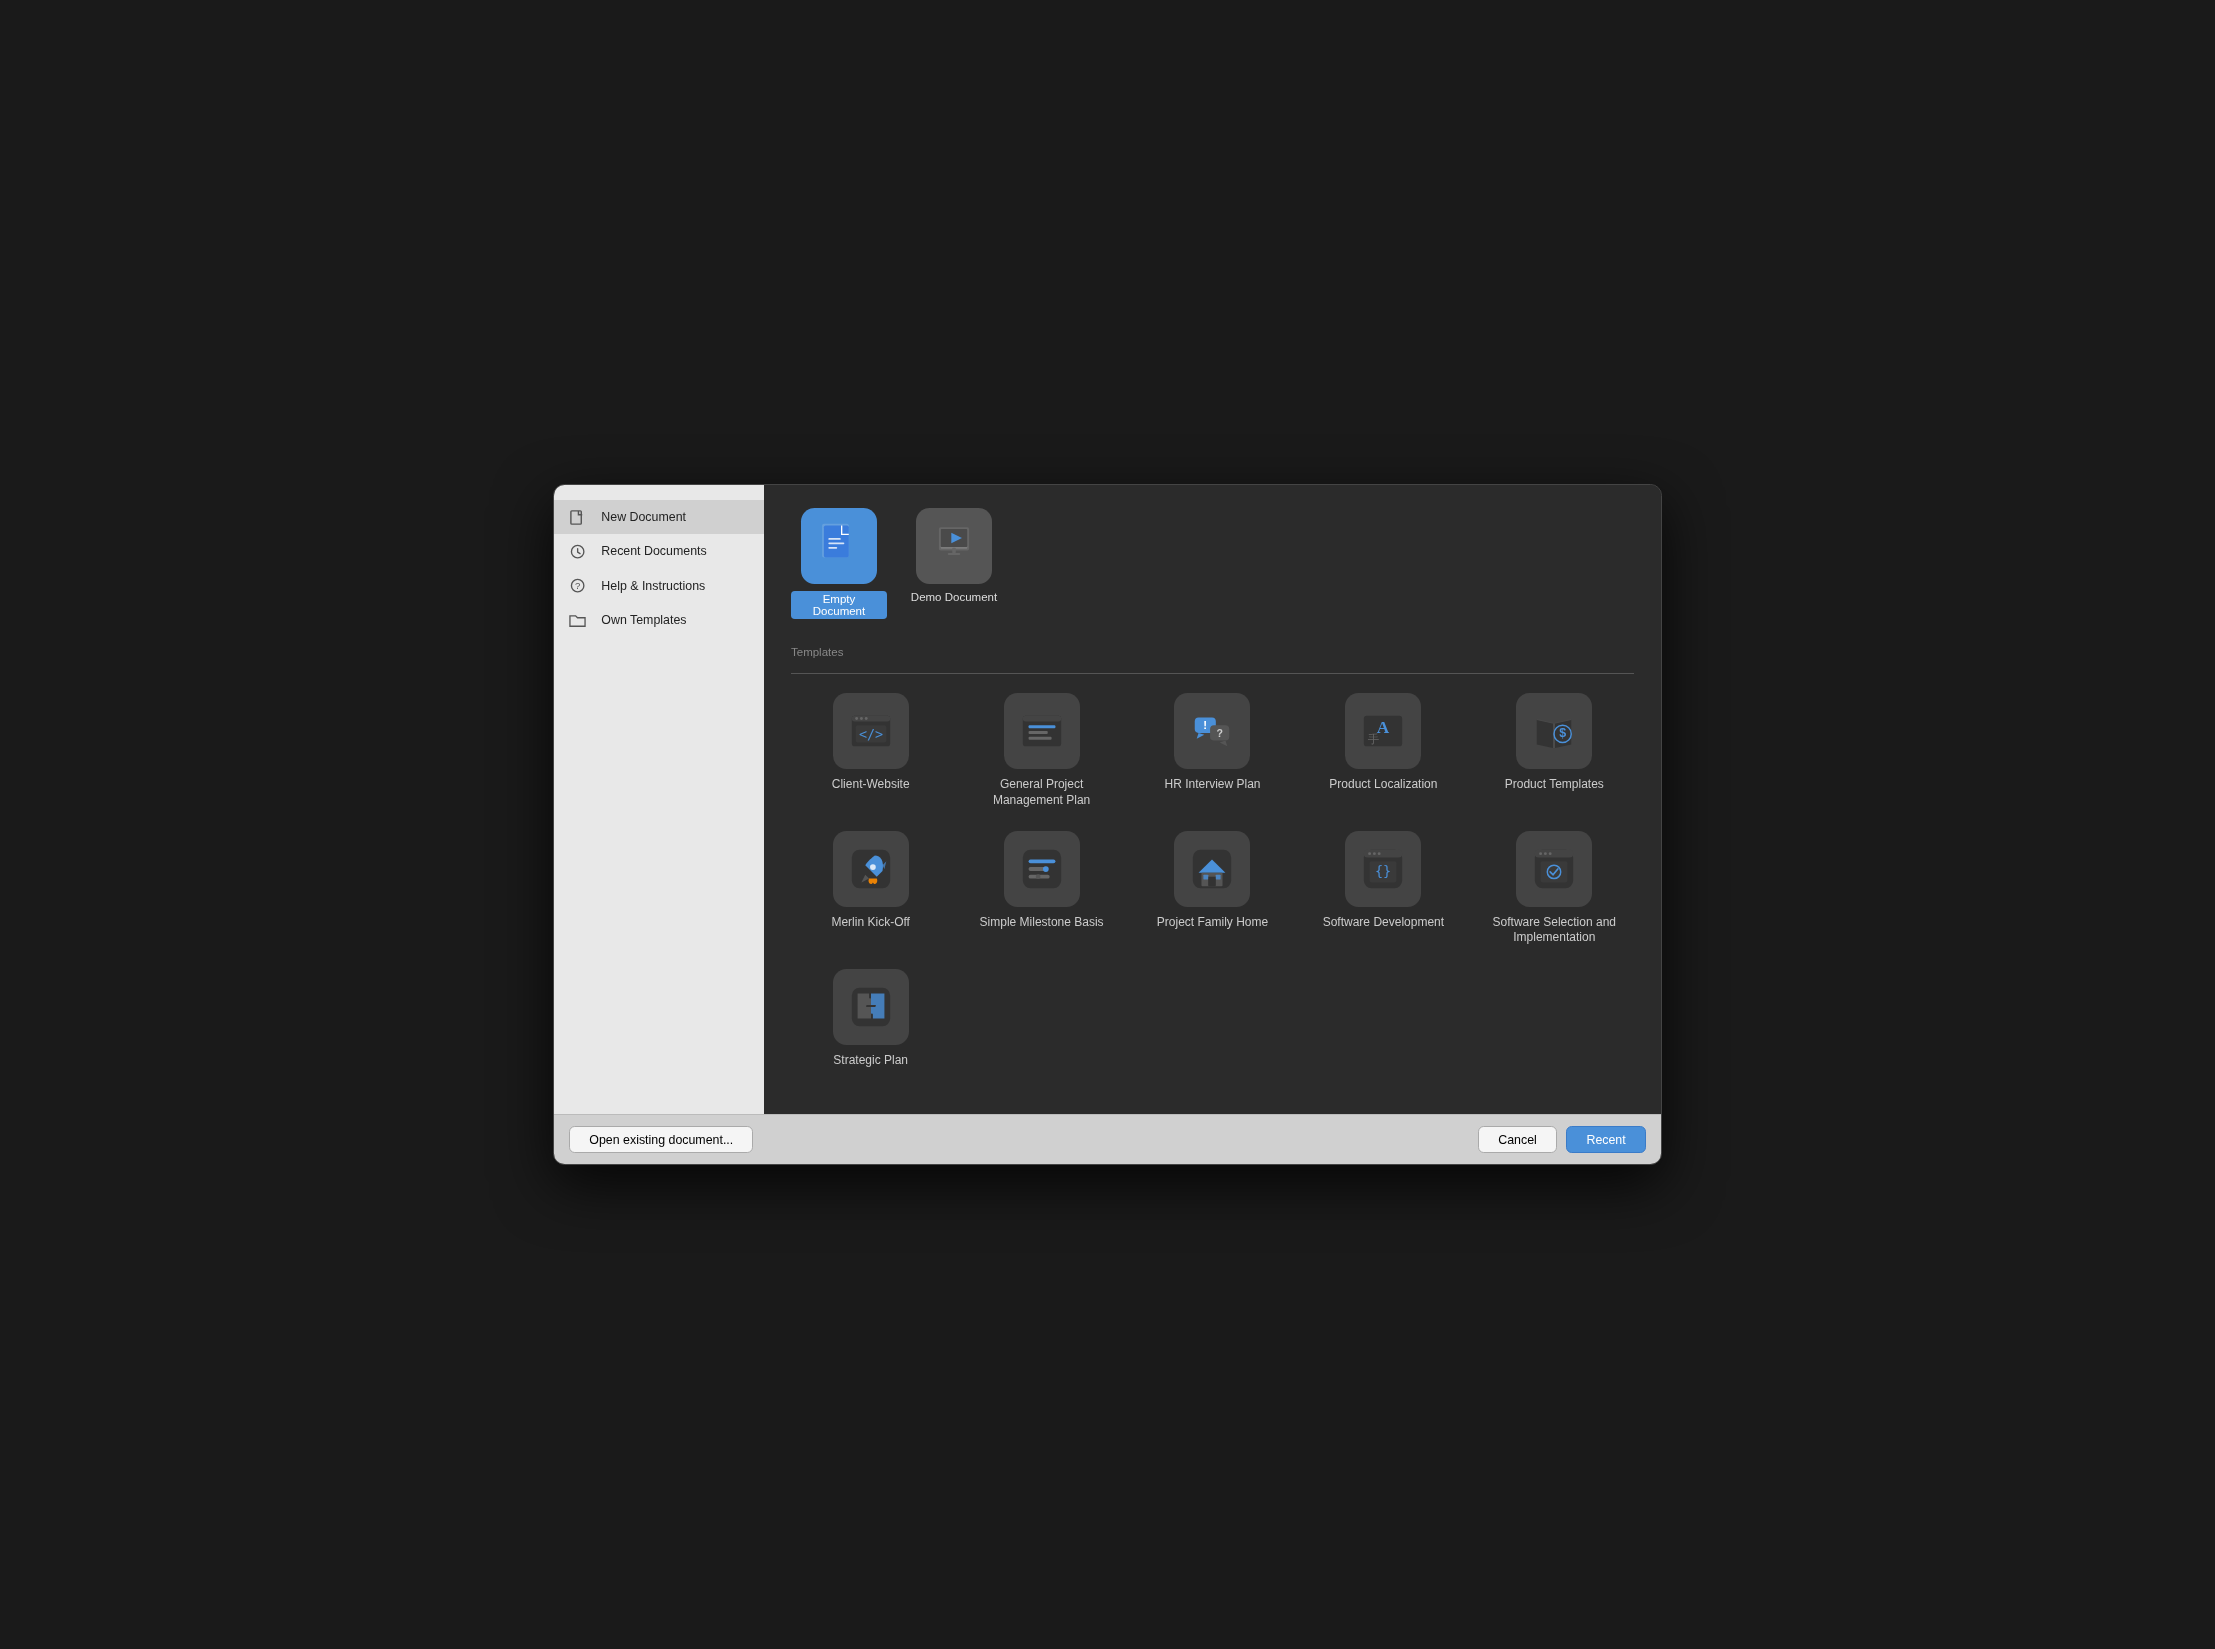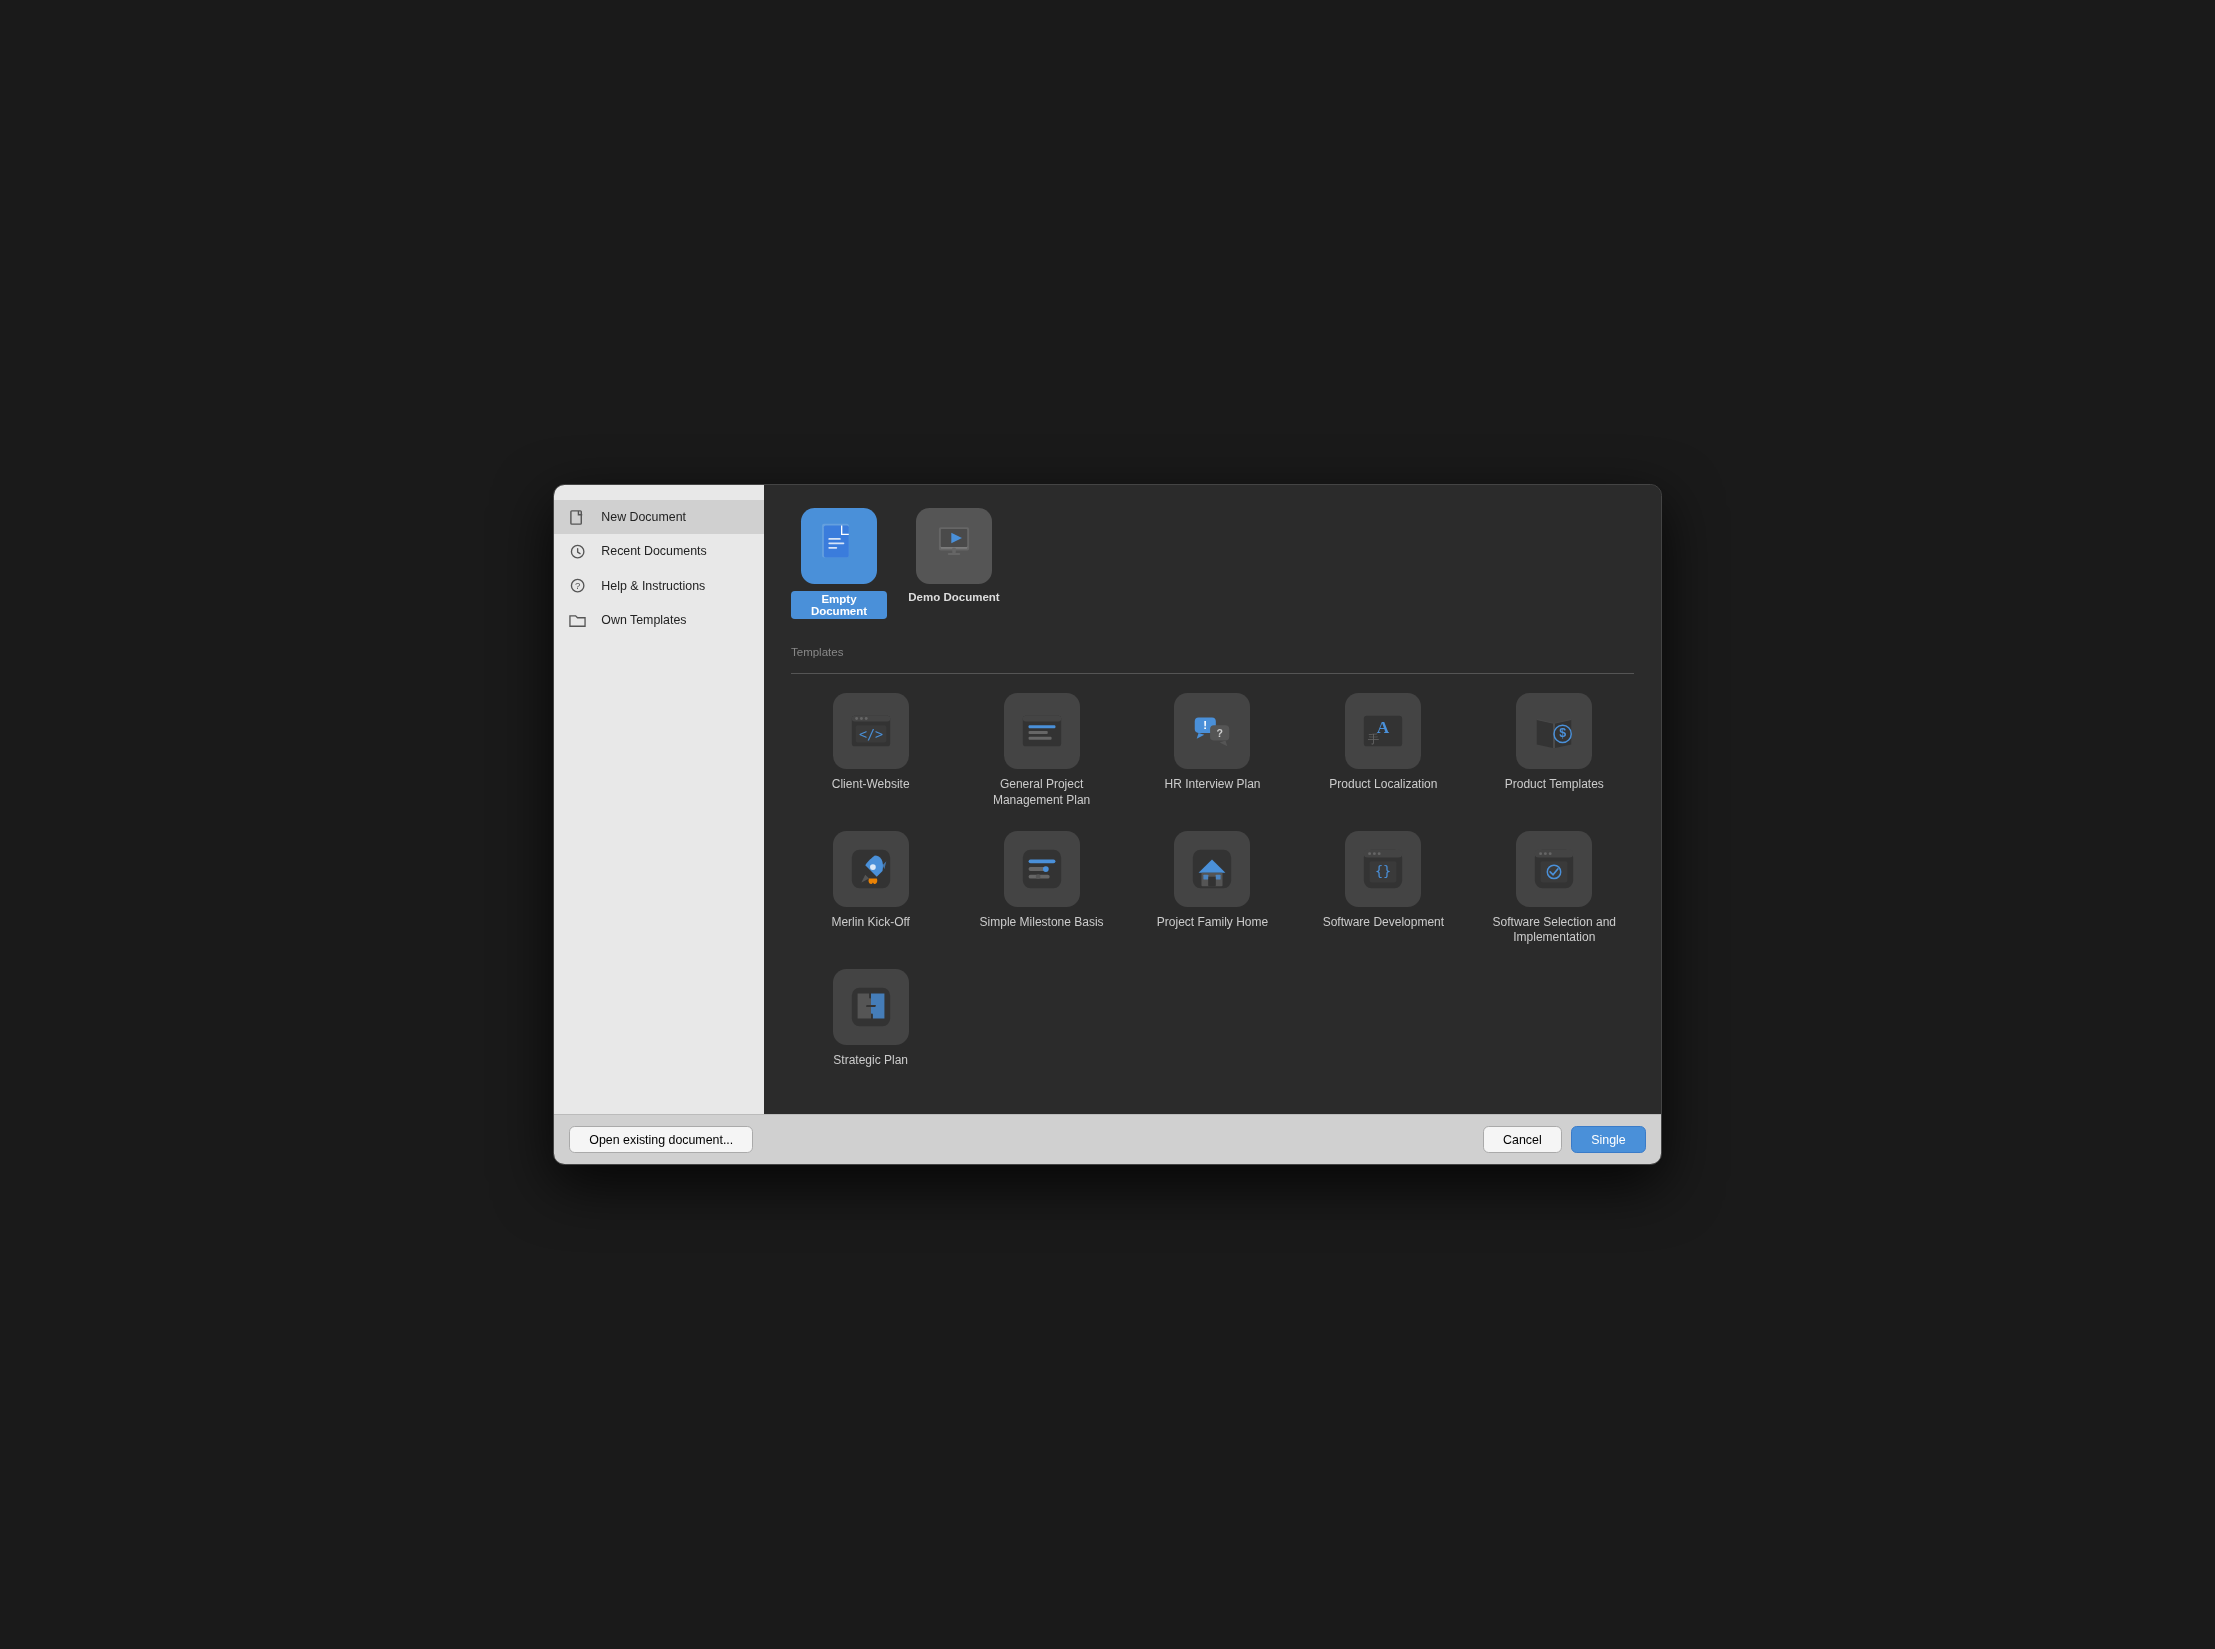--- a/index.html
+++ b/index.html
@@ -112,21 +112,20 @@
       background: #4a90d9;
     }
     .doc-icon svg {
       width: 48px;
       height: 48px;
     }
     .doc-label {
       font-size: 11.5px;
       color: #ddd;
       text-align: center;
-      font-weight: bold;
     }
     .doc-label.selected-label {
       background: #4a90d9;
       color: white;
       padding: 1.9px 7.6px;
       border-radius: 3.8px;
     }
     .section-divider {
       border: none;
       border-top: 1px solid #555;
@@ -442,18 +441,18 @@
 
           </div>
         </div>
       </div>
     </div>
 
     <div class="footer">
       <button class="btn">Open existing document...</button>
       <div class="footer-right">
         <button class="btn">Cancel</button>
-        <button class="btn btn-primary">Single</button>
+        <button class="btn btn-primary">Recent</button>
       </div>
     </div>
   </div>
 </div>
 
 
 </body></html>

